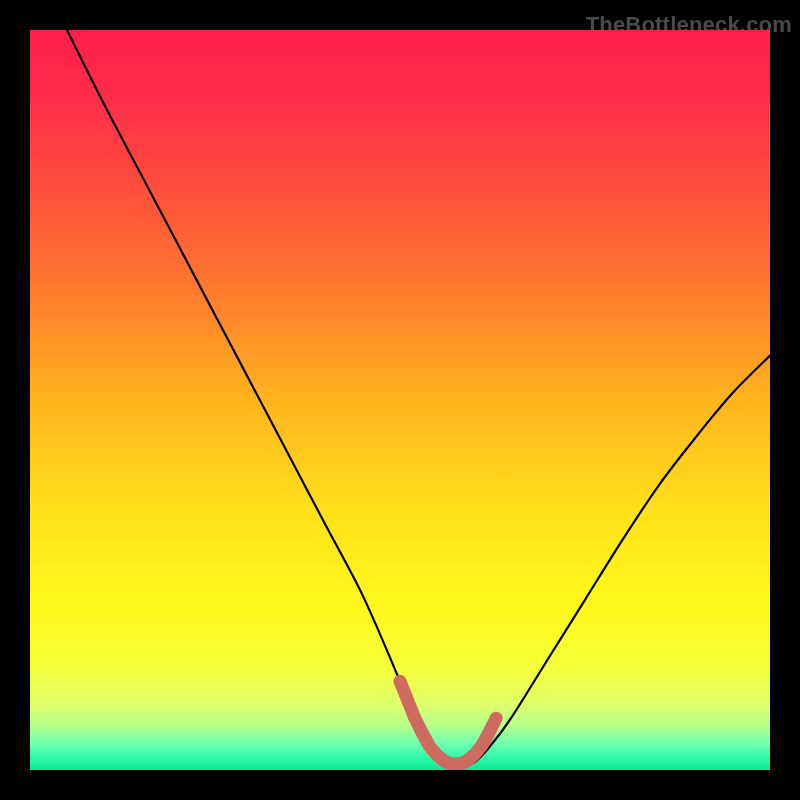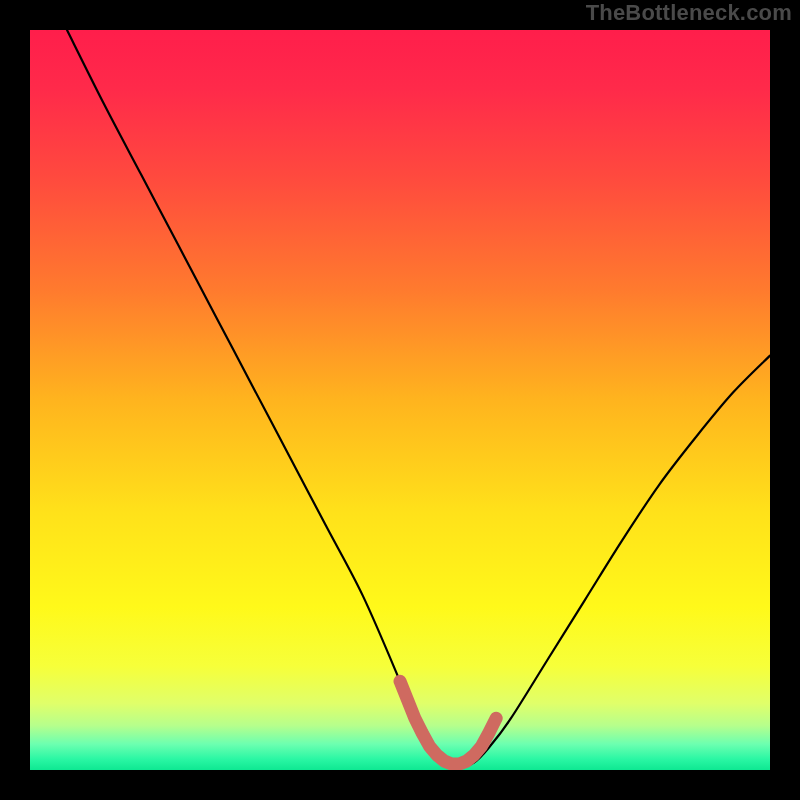--- a/index.html
+++ b/index.html
@@ -19,21 +19,21 @@
   .plot {
     position: absolute;
     left: 30px;
     top: 30px;
     width: 740px;
     height: 740px;
     overflow: hidden;
   }
   .watermark {
     position: absolute;
-    top: 0;
+    top: 12px;
     right: 8px;
     color: #4a4a4a;
     font-size: 22px;
     font-weight: 600;
     letter-spacing: 0.2px;
     font-family: Arial, Helvetica, sans-serif;
   }
   svg { display: block; }
 </style>
 </head>

